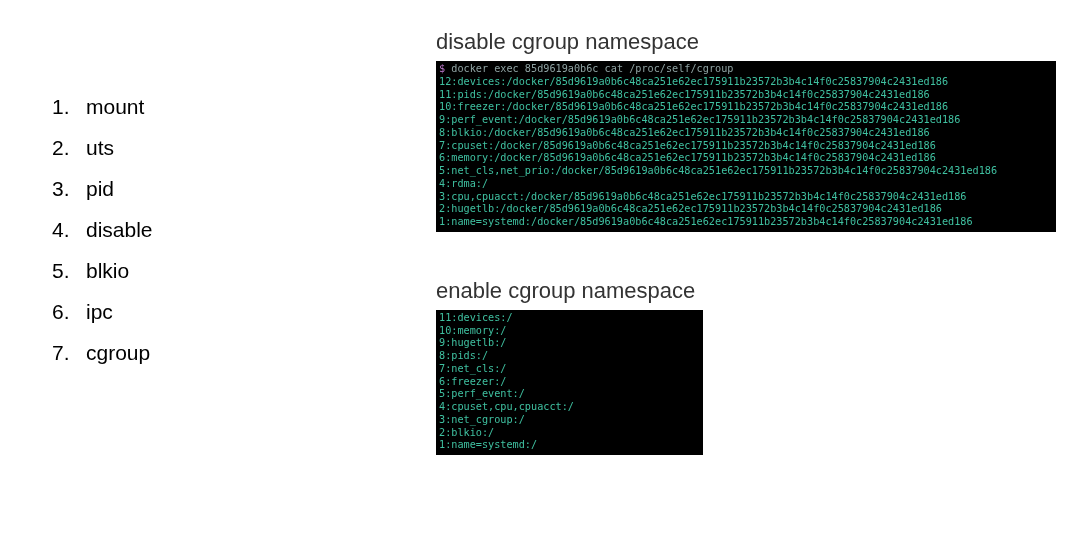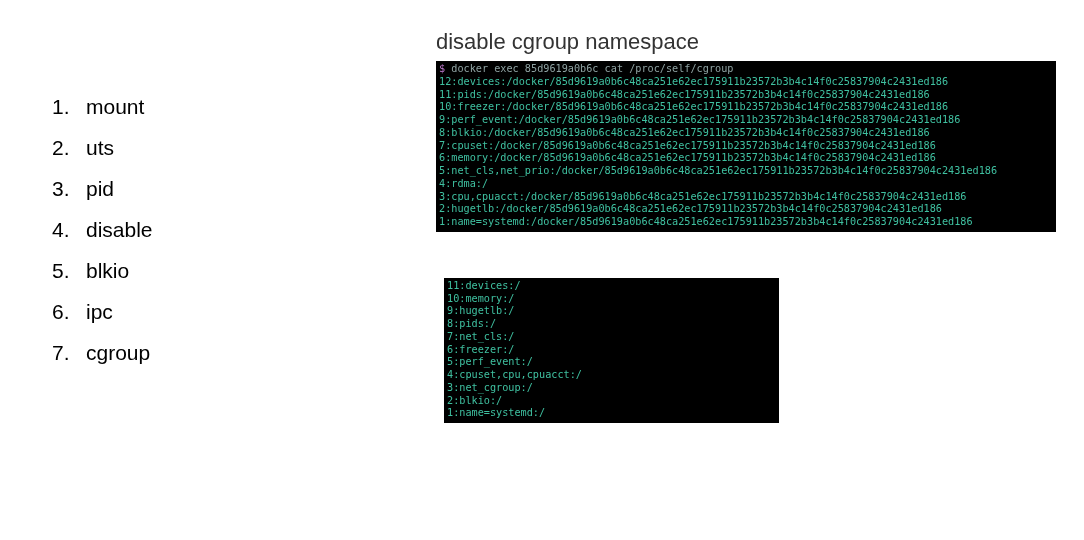--- a/index.html
+++ b/index.html
@@ -46,21 +46,21 @@
     .term-box {
       background: #000000;
       font-family: "Menlo", "Consolas", monospace;
       font-size: 10.2px;
       line-height: 1.25;
       padding: 2px 3px 3px 3px;
       white-space: pre;
       overflow: hidden;
     }
     .term-box.wide { width: 620px; }
-    .term-box.narrow { width: 335px; margin-left: 8px; }
+    .term-box.narrow { width: 267px; }
     .prompt-dollar { color: #b976c8; }
     .cmd-text { color: #8fa3a3; }
     .term-line { color: #3fc0a0; }
     .enable-section { margin-top: 46px; }
   </style>
 </head>
 <body>
 
 <div class="left-col">
   <div class="ol-item">
@@ -106,20 +106,21 @@
 <span class="term-line">7:cpuset:/docker/85d9619a0b6c48ca251e62ec175911b23572b3b4c14f0c25837904c2431ed186</span>
 <span class="term-line">6:memory:/docker/85d9619a0b6c48ca251e62ec175911b23572b3b4c14f0c25837904c2431ed186</span>
 <span class="term-line">5:net_cls,net_prio:/docker/85d9619a0b6c48ca251e62ec175911b23572b3b4c14f0c25837904c2431ed186</span>
 <span class="term-line">4:rdma:/</span>
 <span class="term-line">3:cpu,cpuacct:/docker/85d9619a0b6c48ca251e62ec175911b23572b3b4c14f0c25837904c2431ed186</span>
 <span class="term-line">2:hugetlb:/docker/85d9619a0b6c48ca251e62ec175911b23572b3b4c14f0c25837904c2431ed186</span>
 <span class="term-line">1:name=systemd:/docker/85d9619a0b6c48ca251e62ec175911b23572b3b4c14f0c25837904c2431ed186</span></div>
   </div>
 
   <div class="enable-section">
+    <div class="section-title">enable cgroup namespace</div>
     <div class="term-box narrow"><span class="term-line">11:devices:/</span>
 <span class="term-line">10:memory:/</span>
 <span class="term-line">9:hugetlb:/</span>
 <span class="term-line">8:pids:/</span>
 <span class="term-line">7:net_cls:/</span>
 <span class="term-line">6:freezer:/</span>
 <span class="term-line">5:perf_event:/</span>
 <span class="term-line">4:cpuset,cpu,cpuacct:/</span>
 <span class="term-line">3:net_cgroup:/</span>
 <span class="term-line">2:blkio:/</span>

